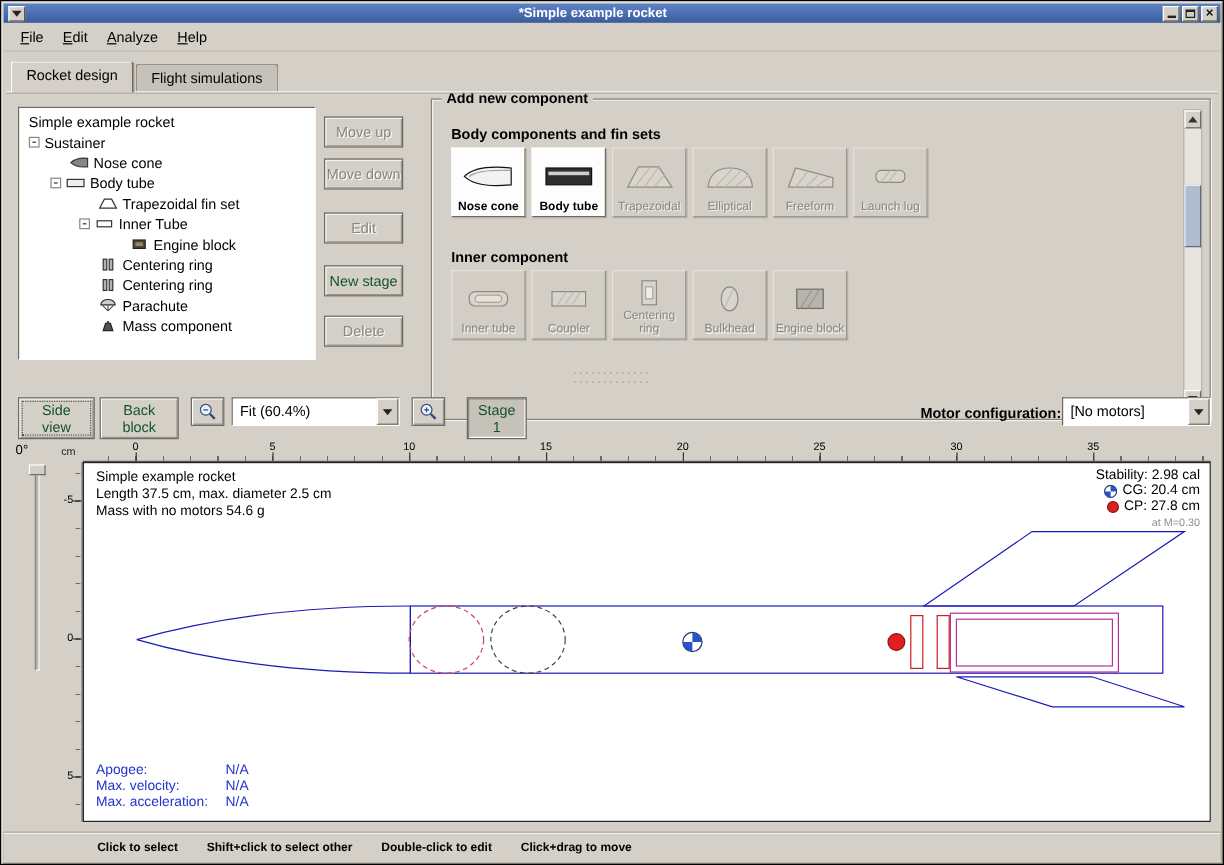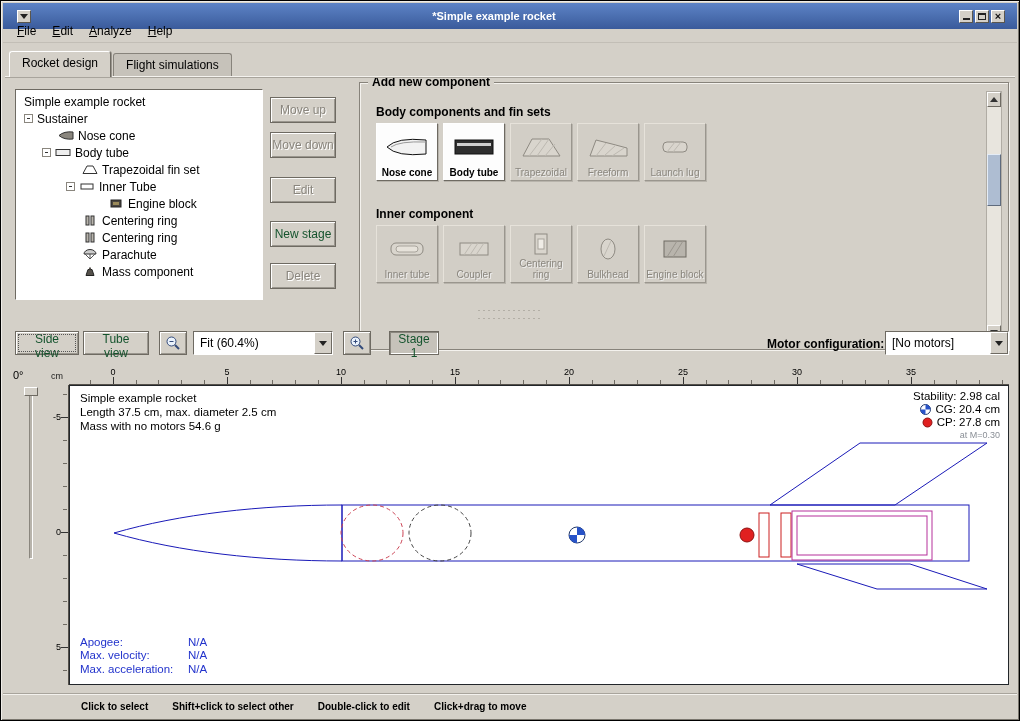--- a/index.html
+++ b/index.html
@@ -2,23 +2,23 @@
 <html><head>
 <meta charset="utf-8">
 <style>
   * { box-sizing: border-box; margin: 0; padding: 0; }
   html,body { width:1020px; height:721px; }
   body { font-family:"Liberation Sans", sans-serif; font-size:12px; color:#000; }
   .window { position:relative; width:1020px; height:721px; background:#d4d0c8;
             border:1px solid #000; box-shadow: inset 1px 1px 0 #efede8, inset -1px -1px 0 #7a766e; }
 
   
-  .titlebar { position:absolute; left:2px; top:2px; right:2px; height:26px;
+  .titlebar { position:absolute; left:2px; top:2px; right:2px; height:16px;
               background:linear-gradient(to bottom,#5d83c6,#3a5b9b);
-              display:flex; align-items:center; padding:0 12px; }
+              display:flex; align-items:center; padding:0 2px; }
   .titlebar .title { flex:1; text-align:center; color:#fff; font-weight:bold; font-size:11px; line-height:15px; }
   .tb-btn { width:14px; height:13px; background:#d4d0c8; margin-left:2px;
             border:1px solid; border-color:#fff #5a564e #5a564e #fff;
             display:flex; align-items:center; justify-content:center; font-size:9px; line-height:9px; }
   .tb-menu-glyph { width:0; height:0; border-left:4px solid transparent; border-right:4px solid transparent; border-top:5px solid #222; }
   .glyph-min { width:7px; height:2px; background:#222; margin-top:6px; }
   .glyph-max { width:8px; height:7px; border:1px solid #222; border-top-width:2px; }
   .glyph-close { font-weight:bold; font-size:11px; color:#111; }
 
   
@@ -75,21 +75,21 @@
   .tri-up { width:0; height:0; border-left:4px solid transparent; border-right:4px solid transparent; border-bottom:5px solid #333; }
   .tri-down { width:0; height:0; border-left:4px solid transparent; border-right:4px solid transparent; border-top:5px solid #333; }
   .sb-thumb { position:absolute; left:0; top:62px; width:14px; height:52px; background:#aebdd2;
               border:1px solid; border-color:#e4ecf6 #5f6b7d #5f6b7d #e4ecf6; }
 
   
   .splitter { position:absolute; left:0; right:0; top:305px; height:16px; text-align:center;
               color:#8a867e; font-size:9px; letter-spacing:2px; line-height:8px; }
 
   
-  .vt-btn { position:absolute; top:330px; height:24px; padding:0 8px; }
+  .vt-btn { position:absolute; top:330px; height:35px; padding:0 8px; }
   .icon-btn { position:absolute; top:330px; width:28px; height:24px; display:flex; align-items:center; justify-content:center; }
   .combo { position:absolute; height:24px; background:#fff; border:1px solid; border-color:#6e6a62 #fff #fff #6e6a62;
            display:flex; align-items:center; }
   .combo-value { flex:1; padding:0 6px; white-space:nowrap; overflow:hidden; }
   .combo-arrow { width:18px; height:22px; background:#d4d0c8; border:1px solid; border-color:#fff #6e6a62 #6e6a62 #fff;
                  display:flex; align-items:center; justify-content:center; }
   .combo-arrow i { width:0; height:0; border-left:4px solid transparent; border-right:4px solid transparent; border-top:5px solid #222; }
   .motor-label { position:absolute; top:336px; left:766px; font-weight:bold; }
 
   
@@ -282,20 +282,29 @@
             <svg width="44" height="26">
               <path d="M4,22 L13,5 L30,5 L41,22 Z" fill="#d9d5cd" stroke="#8e8a82"></path>
               <path d="M10,22 L23,5 M18,22 L30,5 M26,22 L36,10" stroke="#bdb9b1" fill="none"></path>
             </svg>
           </span>
         <span class="comp-label">Trapezoidal</span>
       </button>
       <button class="comp-btn disabled">
         <span class="comp-icon">
             <svg width="44" height="26">
+              <path d="M4,22 Q6,6 22,6 Q40,6 41,22 Z" fill="#d9d5cd" stroke="#8e8a82"></path>
+              <path d="M10,22 L24,7 M18,22 L32,8 M26,22 L38,12" stroke="#bdb9b1" fill="none"></path>
+            </svg>
+          </span>
+        <span class="comp-label">Elliptical</span>
+      </button>
+      <button class="comp-btn disabled">
+        <span class="comp-icon">
+            <svg width="44" height="26">
               <path d="M4,22 L10,6 L26,10 L41,14 L41,22 Z" fill="#d9d5cd" stroke="#8e8a82"></path>
               <path d="M10,22 L20,9 M18,22 L30,11 M26,22 L38,14" stroke="#bdb9b1" fill="none"></path>
             </svg>
           </span>
         <span class="comp-label">Freeform</span>
       </button>
       <button class="comp-btn disabled">
         <span class="comp-icon">
             <svg width="44" height="26">
               <rect x="10" y="8" width="24" height="10" rx="4" fill="#d9d5cd" stroke="#8e8a82"></rect>
@@ -362,21 +371,21 @@
       <div class="sb-thumb"></div>
       <div class="sb-btn sb-down">
           <span class="tri-down"></span>
         </div>
     </div>
   </div>
 
   <div class="splitter">·············<br>·············</div>
 
   <button class="btn vt-btn focusring" style="left:14px; width:64px;">Side view</button>
-  <button class="btn vt-btn" style="left:82px; width:66px;">Tube view</button>
+  <button class="btn vt-btn" style="left:82px; width:66px;">Back block</button>
   <button class="btn icon-btn" style="left:158px;">
     <svg width="16" height="16">
         <circle cx="6.5" cy="6.5" r="4.5" fill="#eaf2fc" stroke="#334a7a"></circle>
         <line x1="4.5" y1="6.5" x2="8.5" y2="6.5" stroke="#334a7a"></line>
         <line x1="10" y1="10" x2="14" y2="14" stroke="#334a7a" stroke-width="2"></line>
       </svg>
   </button>
   <div class="combo" style="left:192px; top:330px; width:140px;">
     <span class="combo-value">Fit (60.4%)</span>
     <span class="combo-arrow">

